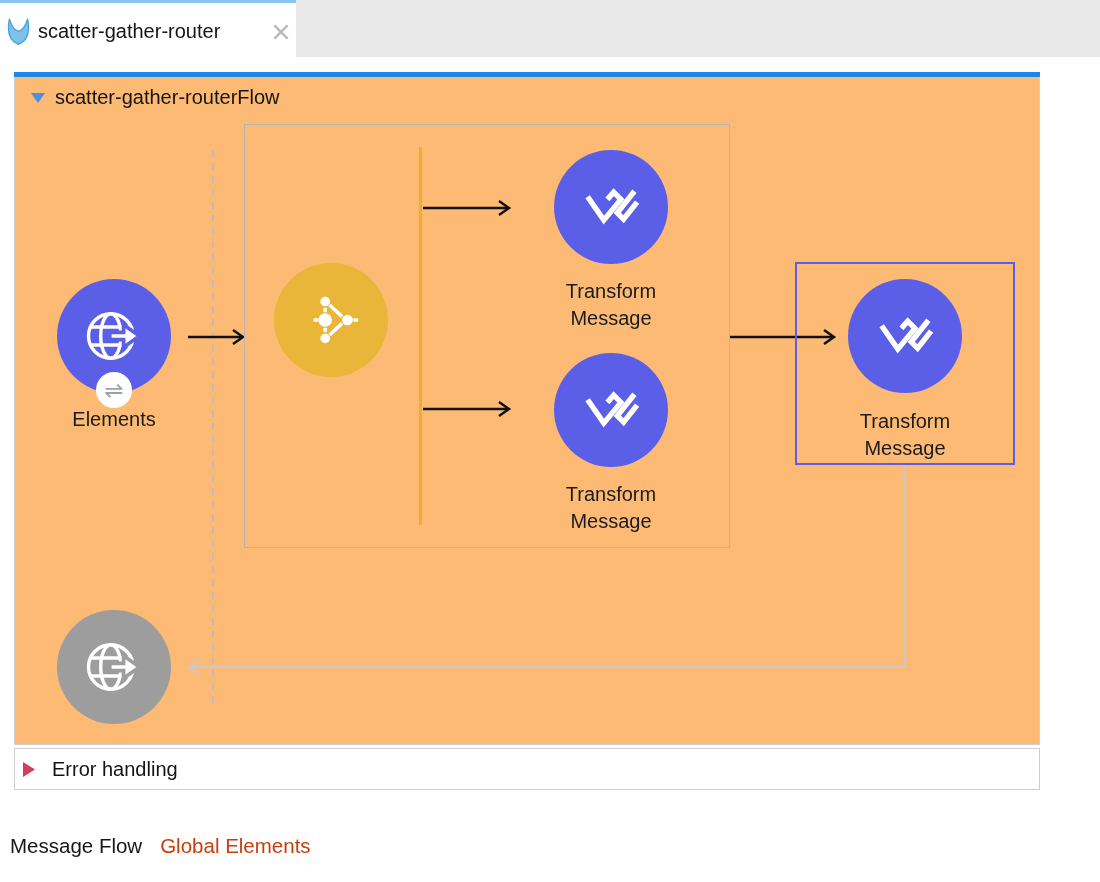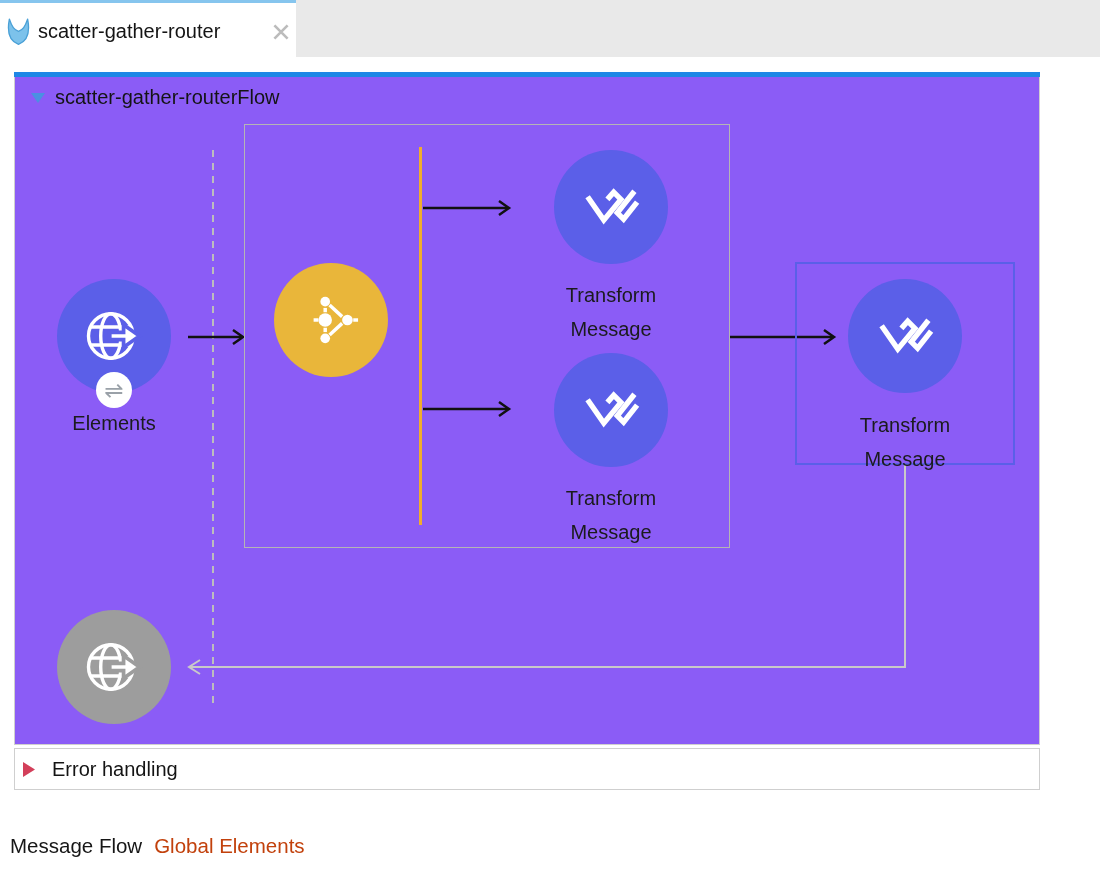--- a/index.html
+++ b/index.html
@@ -11,55 +11,55 @@
   .tabbar { position:absolute; left:0; top:0; width:1100px; height:60px; background:#ffffff; }
   .tabbar-fill { position:absolute; left:296px; top:0; right:0; height:57px; background:#e9e9e9; }
   .editor-tab { position:absolute; left:0; top:0; width:296px; height:60px; background:#ffffff;
                 border-top:3px solid #86c5ee; display:flex; align-items:center; padding:0 4px 0 6px; }
   .editor-tab .tab-title { font-size:20px; color:#141414; margin-left:7px; white-space:nowrap; flex:1; }
   .mule-logo { width:25px; height:28px; flex:0 0 auto; }
   .tab-close { width:22px; height:22px; flex:0 0 auto; cursor:pointer; }
 
   
   .flow-container { position:absolute; left:14px; top:72px; width:1026px; height:673px;
-                    background:#8b5cf6; border:1.5px solid #cfcfcf; border-top:none; }
+                    background:#fdba74; border:1.5px solid #cfcfcf; border-top:none; }
   .flow-topbar { position:absolute; left:-1.5px; top:0; width:1026px; height:5px; background:#1e87e6; }
   .flow-collapse { position:absolute; left:16px; top:21px; width:14px; height:11px; }
   .flow-title { position:absolute; left:40px; top:14px; font-size:20px; color:#141414; white-space:nowrap; }
 
   .wires { position:absolute; left:0; top:0; width:1023px; height:668px; pointer-events:none; }
 
   .sg-box { position:absolute; left:229px; top:52px; width:486px; height:424px;
             border:1.5px solid #b5b5b5; background:transparent; }
   .selection-box { position:absolute; left:780px; top:190px; width:220px; height:203px;
                    border:2px solid #5b5fe8; background:transparent; }
   .route-bar { position:absolute; left:404px; top:75px; width:3px; height:378px; background:#f0ad2d; }
 
   .node-circle { position:absolute; width:114px; height:114px; border-radius:50%;
                  display:flex; align-items:center; justify-content:center; cursor:pointer; }
   .node-purple { background:#5b5fe8; --halo:#5b5fe8; }
   .node-yellow { background:#e9b63a; }
   .node-gray   { background:#9d9d9d; --halo:#9d9d9d; }
 
-  .node-label { position:absolute; font-size:20px; line-height:34px; color:#1b1b1d;
+  .node-label { position:absolute; font-size:20px; line-height:27px; color:#1b1b1d;
                 text-align:center; white-space:nowrap; }
   .node-label.wrap { white-space:normal; }
 
   .listener-badge { position:absolute; left:81px; top:300px; width:36px; height:36px; border-radius:50%;
                     background:#ffffff; display:flex; align-items:center; justify-content:center; }
   .listener-badge span { font-family:"DejaVu Sans", sans-serif; font-size:23px; color:#9aa1a8; line-height:1; }
 
   
   .error-handling { position:absolute; left:14px; top:748px; width:1026px; height:42px;
                     background:#ffffff; border:1.5px solid #cfcfcf; display:flex; align-items:center;
                     padding-left:8px; cursor:pointer; }
   .error-handling .eh-label { font-size:20px; color:#141414; margin-left:17px; }
 
   
-  .bottom-tabs { position:absolute; left:10px; top:834px; display:flex; gap:12px; align-items:baseline; }
+  .bottom-tabs { position:absolute; left:10px; top:834px; display:flex; gap:18px; align-items:baseline; }
   .bottom-tab { font-size:20.5px; color:#c2410c; cursor:pointer; white-space:nowrap; }
   .bottom-tab.active { color:#161616; font-weight:500; }
 </style>
 </head>
 <body>
 
 <div class="screen">
 
   <div class="tabbar">
     <div class="tabbar-fill"></div>

